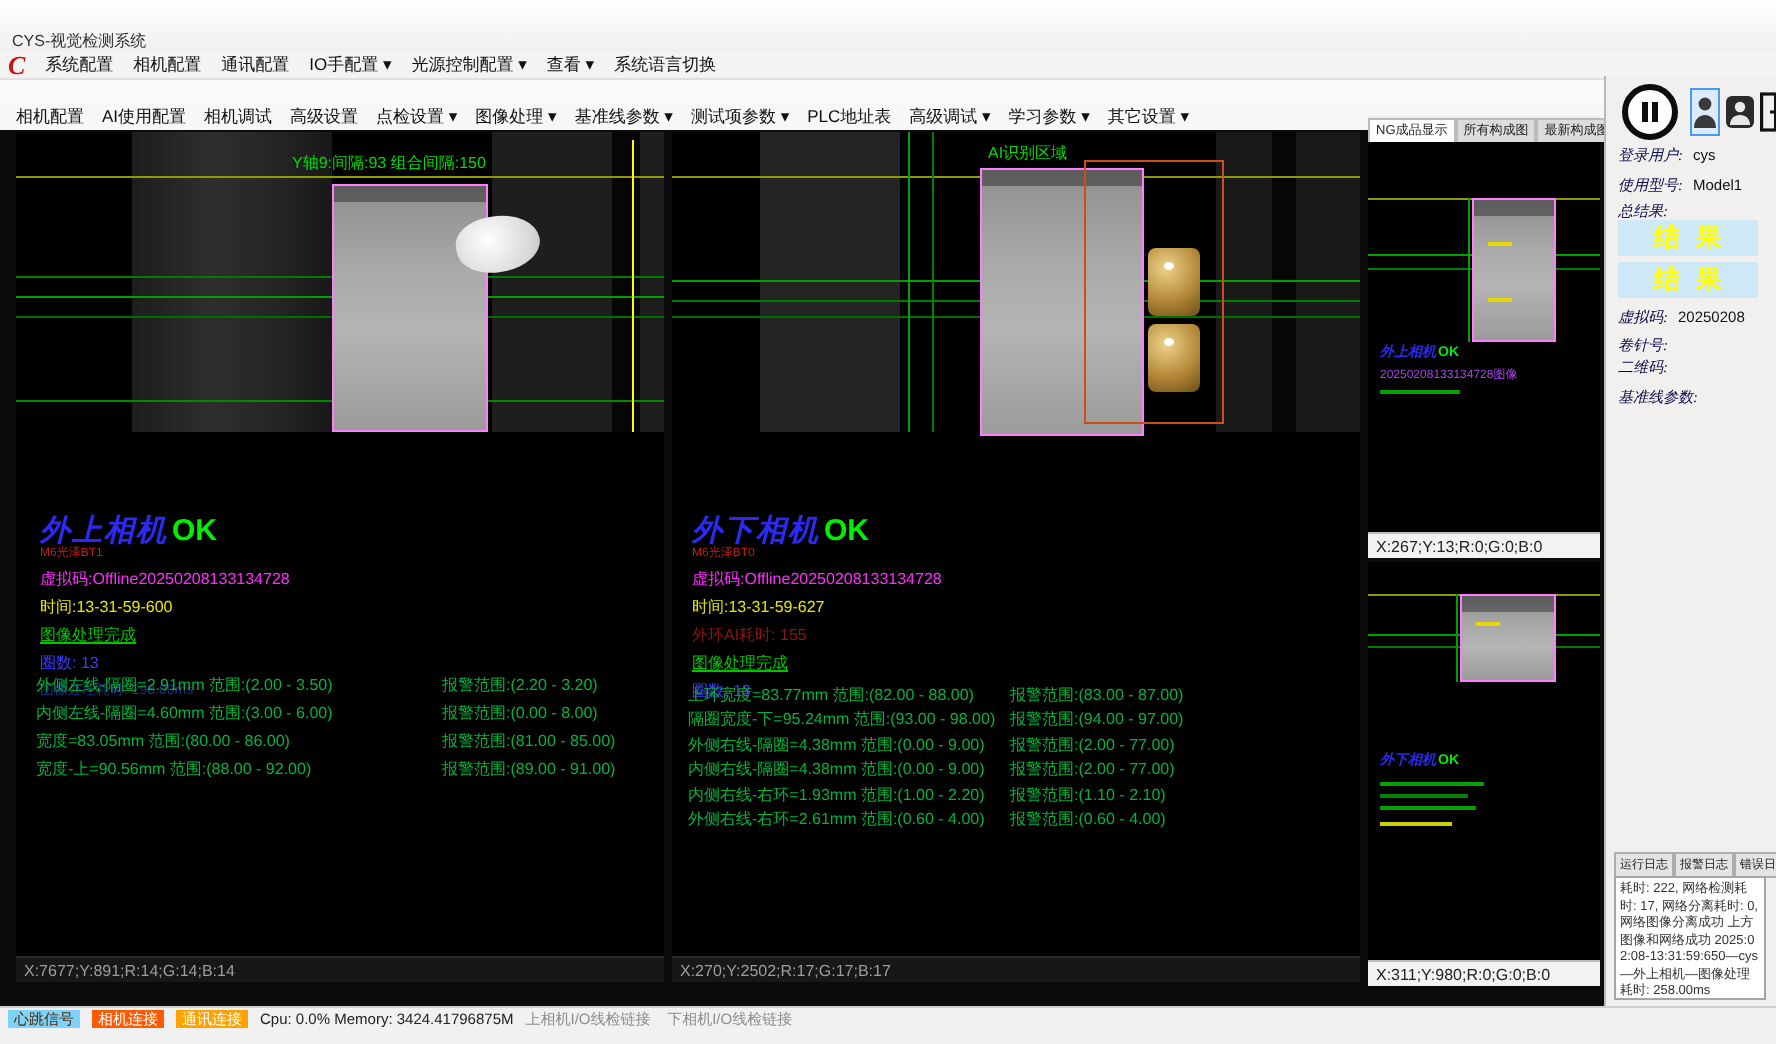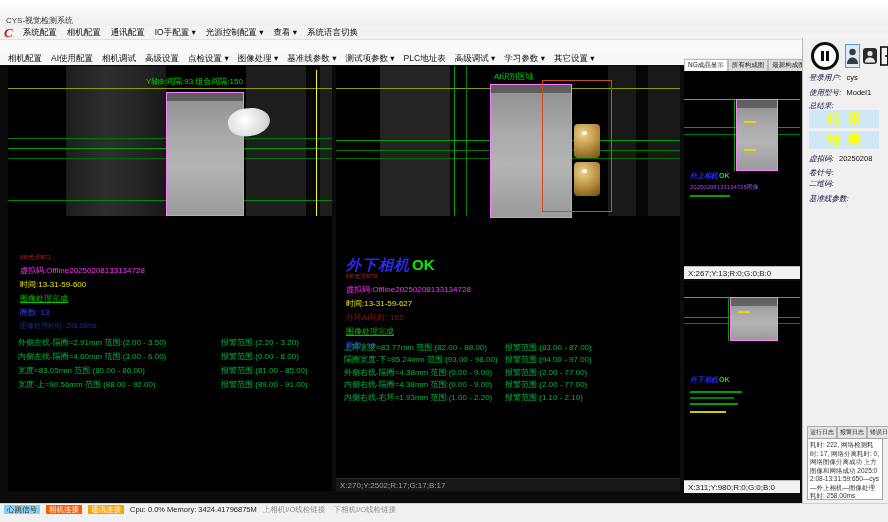--- a/index.html
+++ b/index.html
@@ -161,35 +161,39 @@
       <div class="ln" style="top:72px;background:#007d00;"></div>
       <div class="ln" style="top:82px;background:#00a000;"></div>
       <div class="ln" style="top:92px;background:#006e00;"></div>
       <div class="ln" style="top:134px;background:#008a00;"></div>
       <div class="product" style="left:158px;top:26px;width:76px;height:122px;"></div>
       <div class="glove" style="left:220px;top:42px;width:42px;height:28px;"></div>
       <div class="vln" style="left:308px;top:4px;height:146px;background:#ffff00;"></div>
       <div class="ovl-text" style="left:138px;top:10px;">Y轴9:间隔:93 组合间隔:150</div>
 
       <div class="info" style="left:12px;top:190px;">
+        <div class="cam-title">
+          <span class="t">外上相机</span><span class="ok">OK</span>
+        </div>
         <div class="sub">M6光泽BT1</div>
         <div class="il c-code">虚拟码:Offline20250208133134728</div>
         <div class="il c-time">时间:13-31-59-600</div>
         <div class="il c-done">图像处理完成</div>
         <div class="il c-count">圈数: 13</div>
         <div class="il c-dim">图像处理耗时: 298.00ms</div>
       </div>
 
       <div class="meas" style="left:10px;top:270px;width:310px;">
         <div class="mrow"><span>外侧左线-隔圈=2.91mm 范围:(2.00 - 3.50)</span><span class="al">报警范围:(2.20 - 3.20)</span></div>
         <div class="mrow"><span>内侧左线-隔圈=4.60mm 范围:(3.00 - 6.00)</span><span class="al">报警范围:(0.00 - 8.00)</span></div>
         <div class="mrow"><span>宽度=83.05mm 范围:(80.00 - 86.00)</span><span class="al">报警范围:(81.00 - 85.00)</span></div>
         <div class="mrow"><span>宽度-上=90.56mm 范围:(88.00 - 92.00)</span><span class="al">报警范围:(89.00 - 91.00)</span></div>
       </div>
     </div>
+    <div class="coords">X:7677;Y:891;R:14;G:14;B:14</div>
   </div>
 
   <div class="view" id="middle-view" style="left:336px;top:66px;width:344px;height:425px;">
     <div class="img-area">
       <div class="pillar" style="left:44px;top:0;width:70px;height:150px;background:#242424;"></div>
       <div class="pillar" style="left:272px;top:0;width:72px;height:150px;background:#191919;"></div>
       <div class="slot" style="left:300px;top:0;width:12px;height:150px;"></div>
       <div class="ln" style="top:22px;background:#8f9a00;"></div>
       <div class="ln" style="top:74px;background:#00a000;"></div>
       <div class="ln" style="top:84px;background:#007d00;"></div>
@@ -217,20 +221,21 @@
         <div class="il c-done">图像处理完成</div>
         <div class="il c-count">圈数: 13</div>
       </div>
 
       <div class="meas" style="left:8px;top:276px;width:330px;">
         <div class="mrow"><span>上环宽度=83.77mm 范围:(82.00 - 88.00)</span><span class="al">报警范围:(83.00 - 87.00)</span></div>
         <div class="mrow"><span>隔圈宽度-下=95.24mm 范围:(93.00 - 98.00)</span><span class="al">报警范围:(94.00 - 97.00)</span></div>
         <div class="mrow"><span>外侧右线-隔圈=4.38mm 范围:(0.00 - 9.00)</span><span class="al">报警范围:(2.00 - 77.00)</span></div>
         <div class="mrow"><span>内侧右线-隔圈=4.38mm 范围:(0.00 - 9.00)</span><span class="al">报警范围:(2.00 - 77.00)</span></div>
         <div class="mrow"><span>内侧右线-右环=1.93mm 范围:(1.00 - 2.20)</span><span class="al">报警范围:(1.10 - 2.10)</span></div>
+        <div class="mrow"><span>外侧右线-右环=2.61mm 范围:(0.60 - 4.00)</span><span class="al">报警范围:(0.60 - 4.00)</span></div>
       </div>
     </div>
     <div class="coords">X:270;Y:2502;R:17;G:17;B:17</div>
   </div>
 
   <div class="abs" id="rtabs">
     <span class="rtab sel">NG成品显示</span>
     <span class="rtab">所有构成图</span>
     <span class="rtab">最新构成图</span>
   </div>

